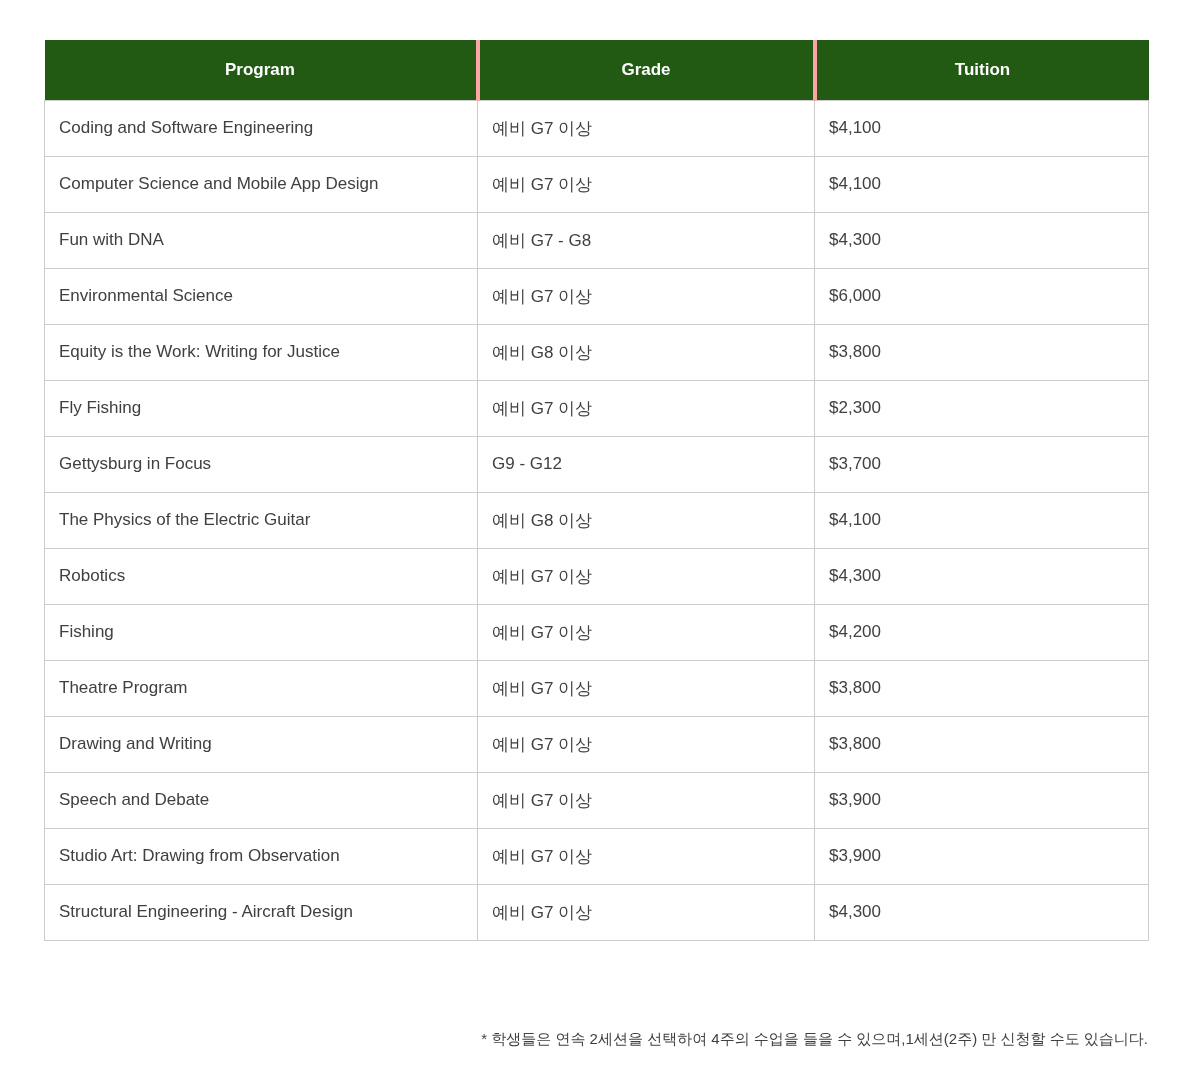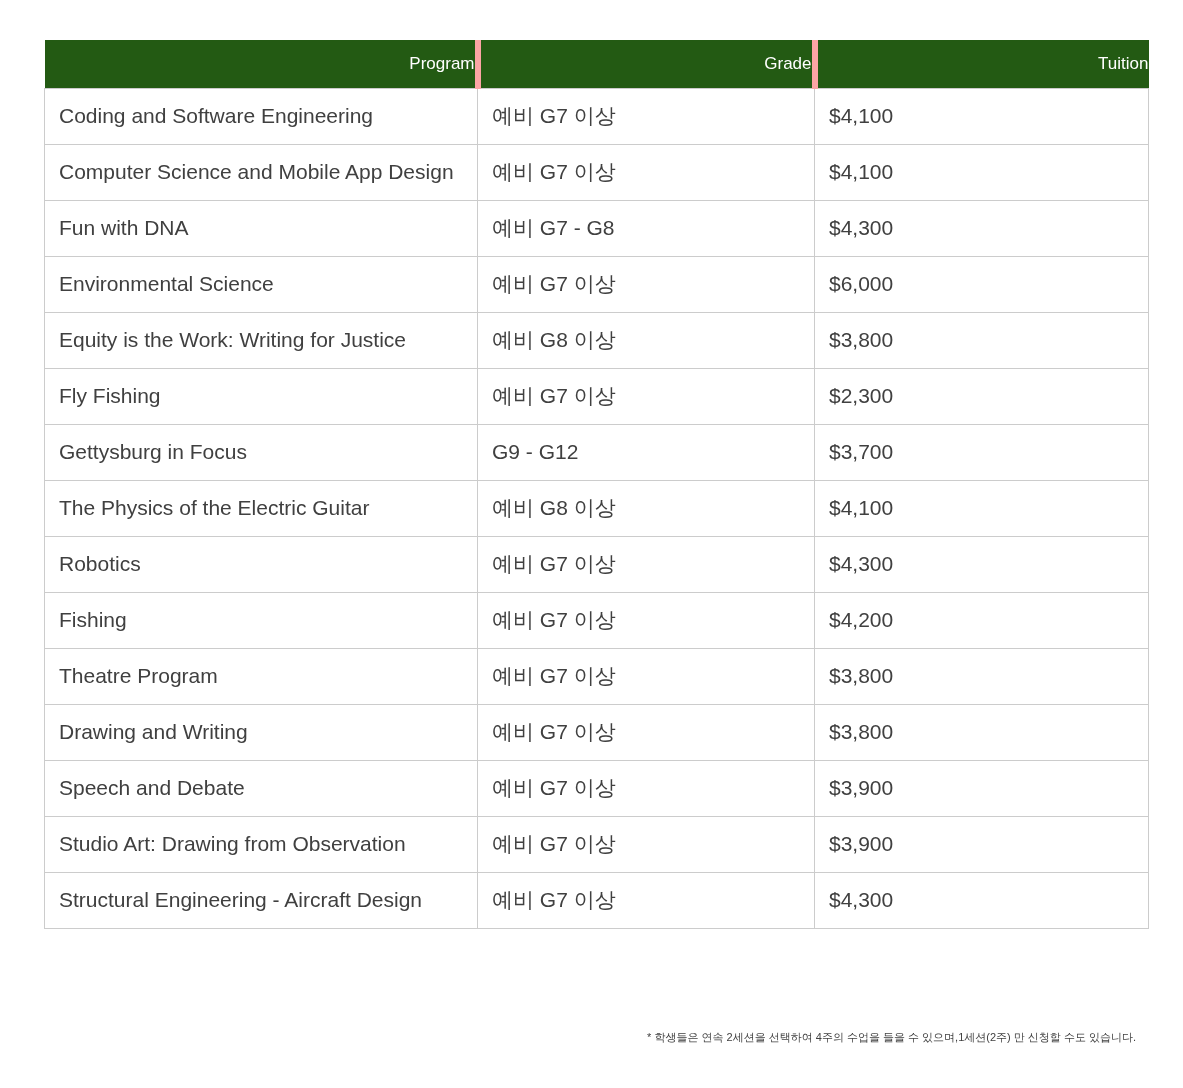--- a/index.html
+++ b/index.html
@@ -33,47 +33,47 @@
     table-layout: fixed;
   }
   col.col-program { width: 433px; }
   col.col-grade   { width: 337px; }
   col.col-tuition { width: 334px; }
 
   table.program-table thead th {
     background: var(--header-bg, #235a13);
     color: var(--header-text, #ffffff);
     font-size: 17px;
-    font-weight: normal;
-    text-align: right;
-    height: 48px;
+    font-weight: bold;
+    text-align: center;
+    height: 60px;
     padding: 0;
     border: none;
   }
   table.program-table thead th + th {
-    border-left: 6px solid #fca5a5;
+    border-left: 4px solid #fca5a5;
   }
   table.program-table tbody td {
     border: 1px solid var(--border, #cccccc);
     height: 56px;
     padding: 0 24px 0 14px;
-    font-size: 21px;
+    font-size: 17px;
     color: var(--body-text, #404040);
     text-align: left;
     vertical-align: middle;
     white-space: nowrap;
     overflow: hidden;
   }
   .footnote {
     position: absolute;
-    left: 32px;
+    left: 44px;
     top: 1030px;
     width: 1104px;
     text-align: right;
-    font-size: 11px;
+    font-size: 15px;
     color: #3f3f3f;
   }
 </style>
 </head>
 <body>
 
 <div class="page">
   <div class="table-wrap">
     <table class="program-table">
       <colgroup>

